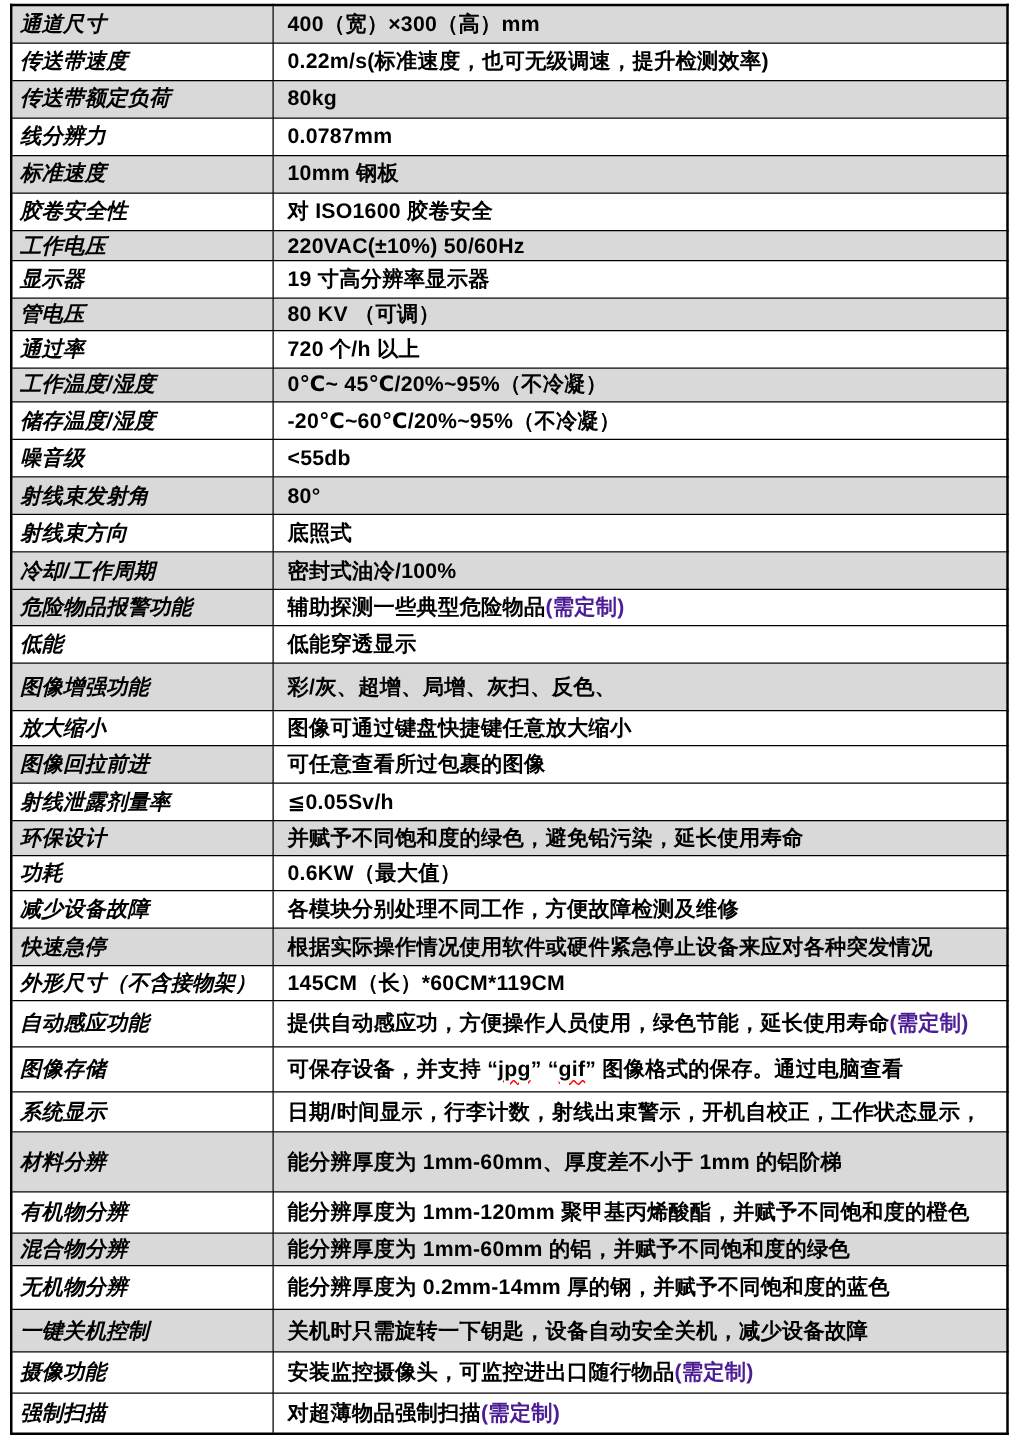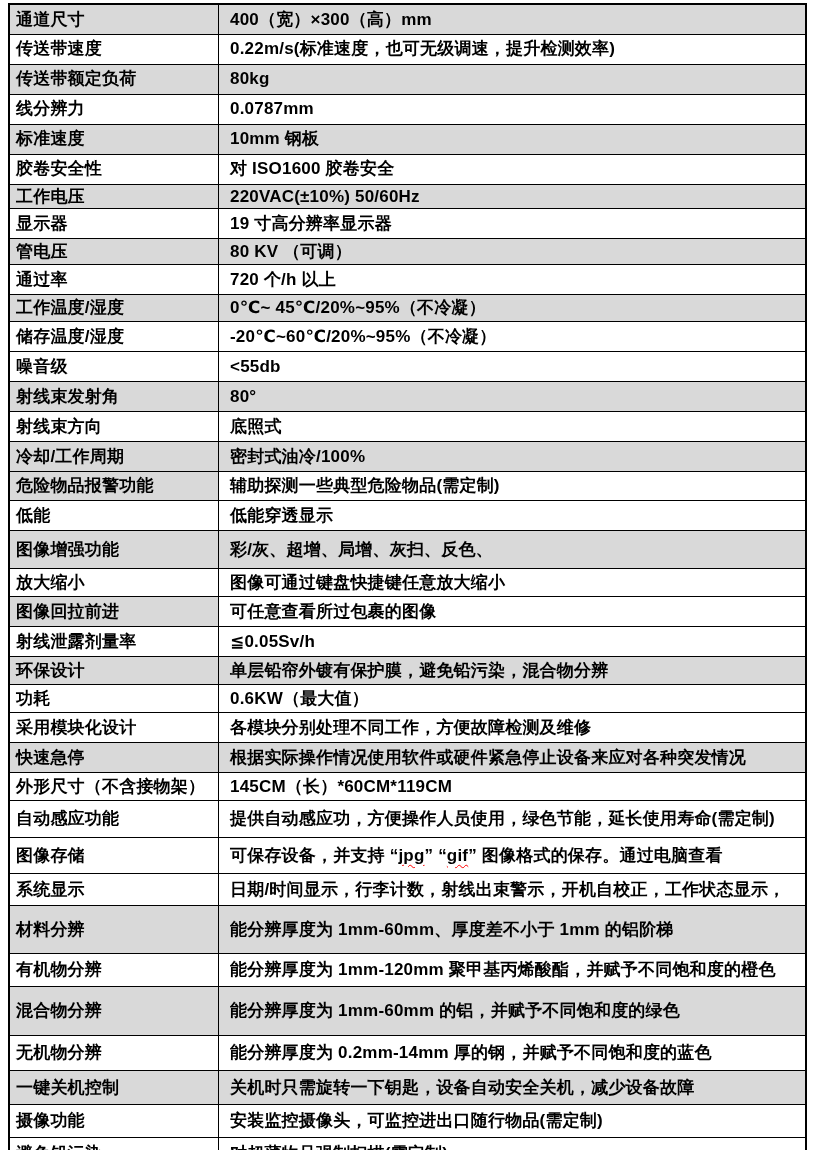--- a/index.html
+++ b/index.html
@@ -29,44 +29,44 @@
     border: 1px solid #000000;
     font-weight: 700;
     font-size: 17px;
     color: #000000;
     line-height: 1.12;
     vertical-align: middle;
     padding: 2px 6px 2px 6px;
     letter-spacing: 0.2px;
     overflow: hidden;
   }
-  td.label-cell { width: 196px; padding-left: 6px; }
+  td.label-cell { width: 196px; padding-left: 6px; font-style: italic; }
   td.value-cell { padding-left: 11px; }
   td.shaded { background: #D9D9D9; }
   tr { height: 30px; }
   tr:nth-child(7)  { height: 23px; padding-left: 13px; }
   tr:nth-child(9)  { height: 26px; }
   tr:nth-child(11) { height: 27px; }
   tr:nth-child(17) { height: 29px; }
   tr:nth-child(19) { height: 38px; }
   tr:nth-child(20) { height: 28px; margin-top: 36px; }
   tr:nth-child(23) { height: 28px; }
   tr:nth-child(24) { height: 28px; }
   tr:nth-child(27) { height: 28px; }
   tr:nth-child(28) { height: 37px; }
   tr:nth-child(29) { height: 36px; padding-left: 36px; }
   tr:nth-child(30) { height: 32px; }
   tr:nth-child(31) { height: 48px; }
   tr:nth-child(32) { height: 33px; }
-  tr:nth-child(33) { height: 49px; margin-top: 32px; }
+  tr:nth-child(33) { height: 26px; margin-top: 32px; }
   tr:nth-child(34) { height: 35px; }
   tr:nth-child(35) { height: 34px; padding-left: 32px; }
   tr:nth-child(36) { height: 33px; }
   tr:nth-child(37) { height: 33px; }
-  .red-note { color: #000000; }
+  .red-note { color: #4c1d95; }
   .wavy-misspell {
     text-decoration-line: underline;
     text-decoration-style: wavy;
     text-decoration-color: #FF0000;
     text-decoration-thickness: 1px;
     text-underline-offset: 3px;
   }
 </style>
 </head>
 <body>
@@ -157,28 +157,28 @@
         <tr>
           <td class="label-cell shaded">图像回拉前进</td>
           <td class="value-cell"><span>可任意查看所过包裹的图像</span></td>
         </tr>
         <tr>
           <td class="label-cell">射线泄露剂量率</td>
           <td class="value-cell"><span>≦0.05Sv/h</span></td>
         </tr>
         <tr>
           <td class="label-cell shaded">环保设计</td>
-          <td class="value-cell shaded"><span>单层铅帘外镀有保护膜，避免铅污染，混合物分辨</span></td>
+          <td class="value-cell shaded"><span>并赋予不同饱和度的绿色，避免铅污染，延长使用寿命</span></td>
         </tr>
         <tr>
           <td class="label-cell">功耗</td>
           <td class="value-cell"><span>0.6KW（最大值）</span></td>
         </tr>
         <tr>
-          <td class="label-cell">采用模块化设计</td>
+          <td class="label-cell">减少设备故障</td>
           <td class="value-cell"><span>各模块分别处理不同工作，方便故障检测及维修</span></td>
         </tr>
         <tr>
           <td class="label-cell shaded">快速急停</td>
           <td class="value-cell shaded"><span>根据实际操作情况使用软件或硬件紧急停止设备来应对各种突发情况</span></td>
         </tr>
         <tr>
           <td class="label-cell">外形尺寸（不含接物架）</td>
           <td class="value-cell"><span>145CM（长）*60CM*119CM</span></td>
         </tr>
@@ -212,18 +212,18 @@
         </tr>
         <tr>
           <td class="label-cell shaded">一键关机控制</td>
           <td class="value-cell shaded"><span>关机时只需旋转一下钥匙，设备自动安全关机，减少设备故障</span></td>
         </tr>
         <tr>
           <td class="label-cell">摄像功能</td>
           <td class="value-cell"><span>安装监控摄像头，可监控进出口随行物品</span><span class="red-note">(需定制)</span></td>
         </tr>
         <tr>
-          <td class="label-cell">避免铅污染</td>
+          <td class="label-cell">强制扫描</td>
           <td class="value-cell"><span>对超薄物品强制扫描</span><span class="red-note">(需定制)</span></td>
         </tr>
       </tbody>
   </table>
 </div>
 
 </body></html>

